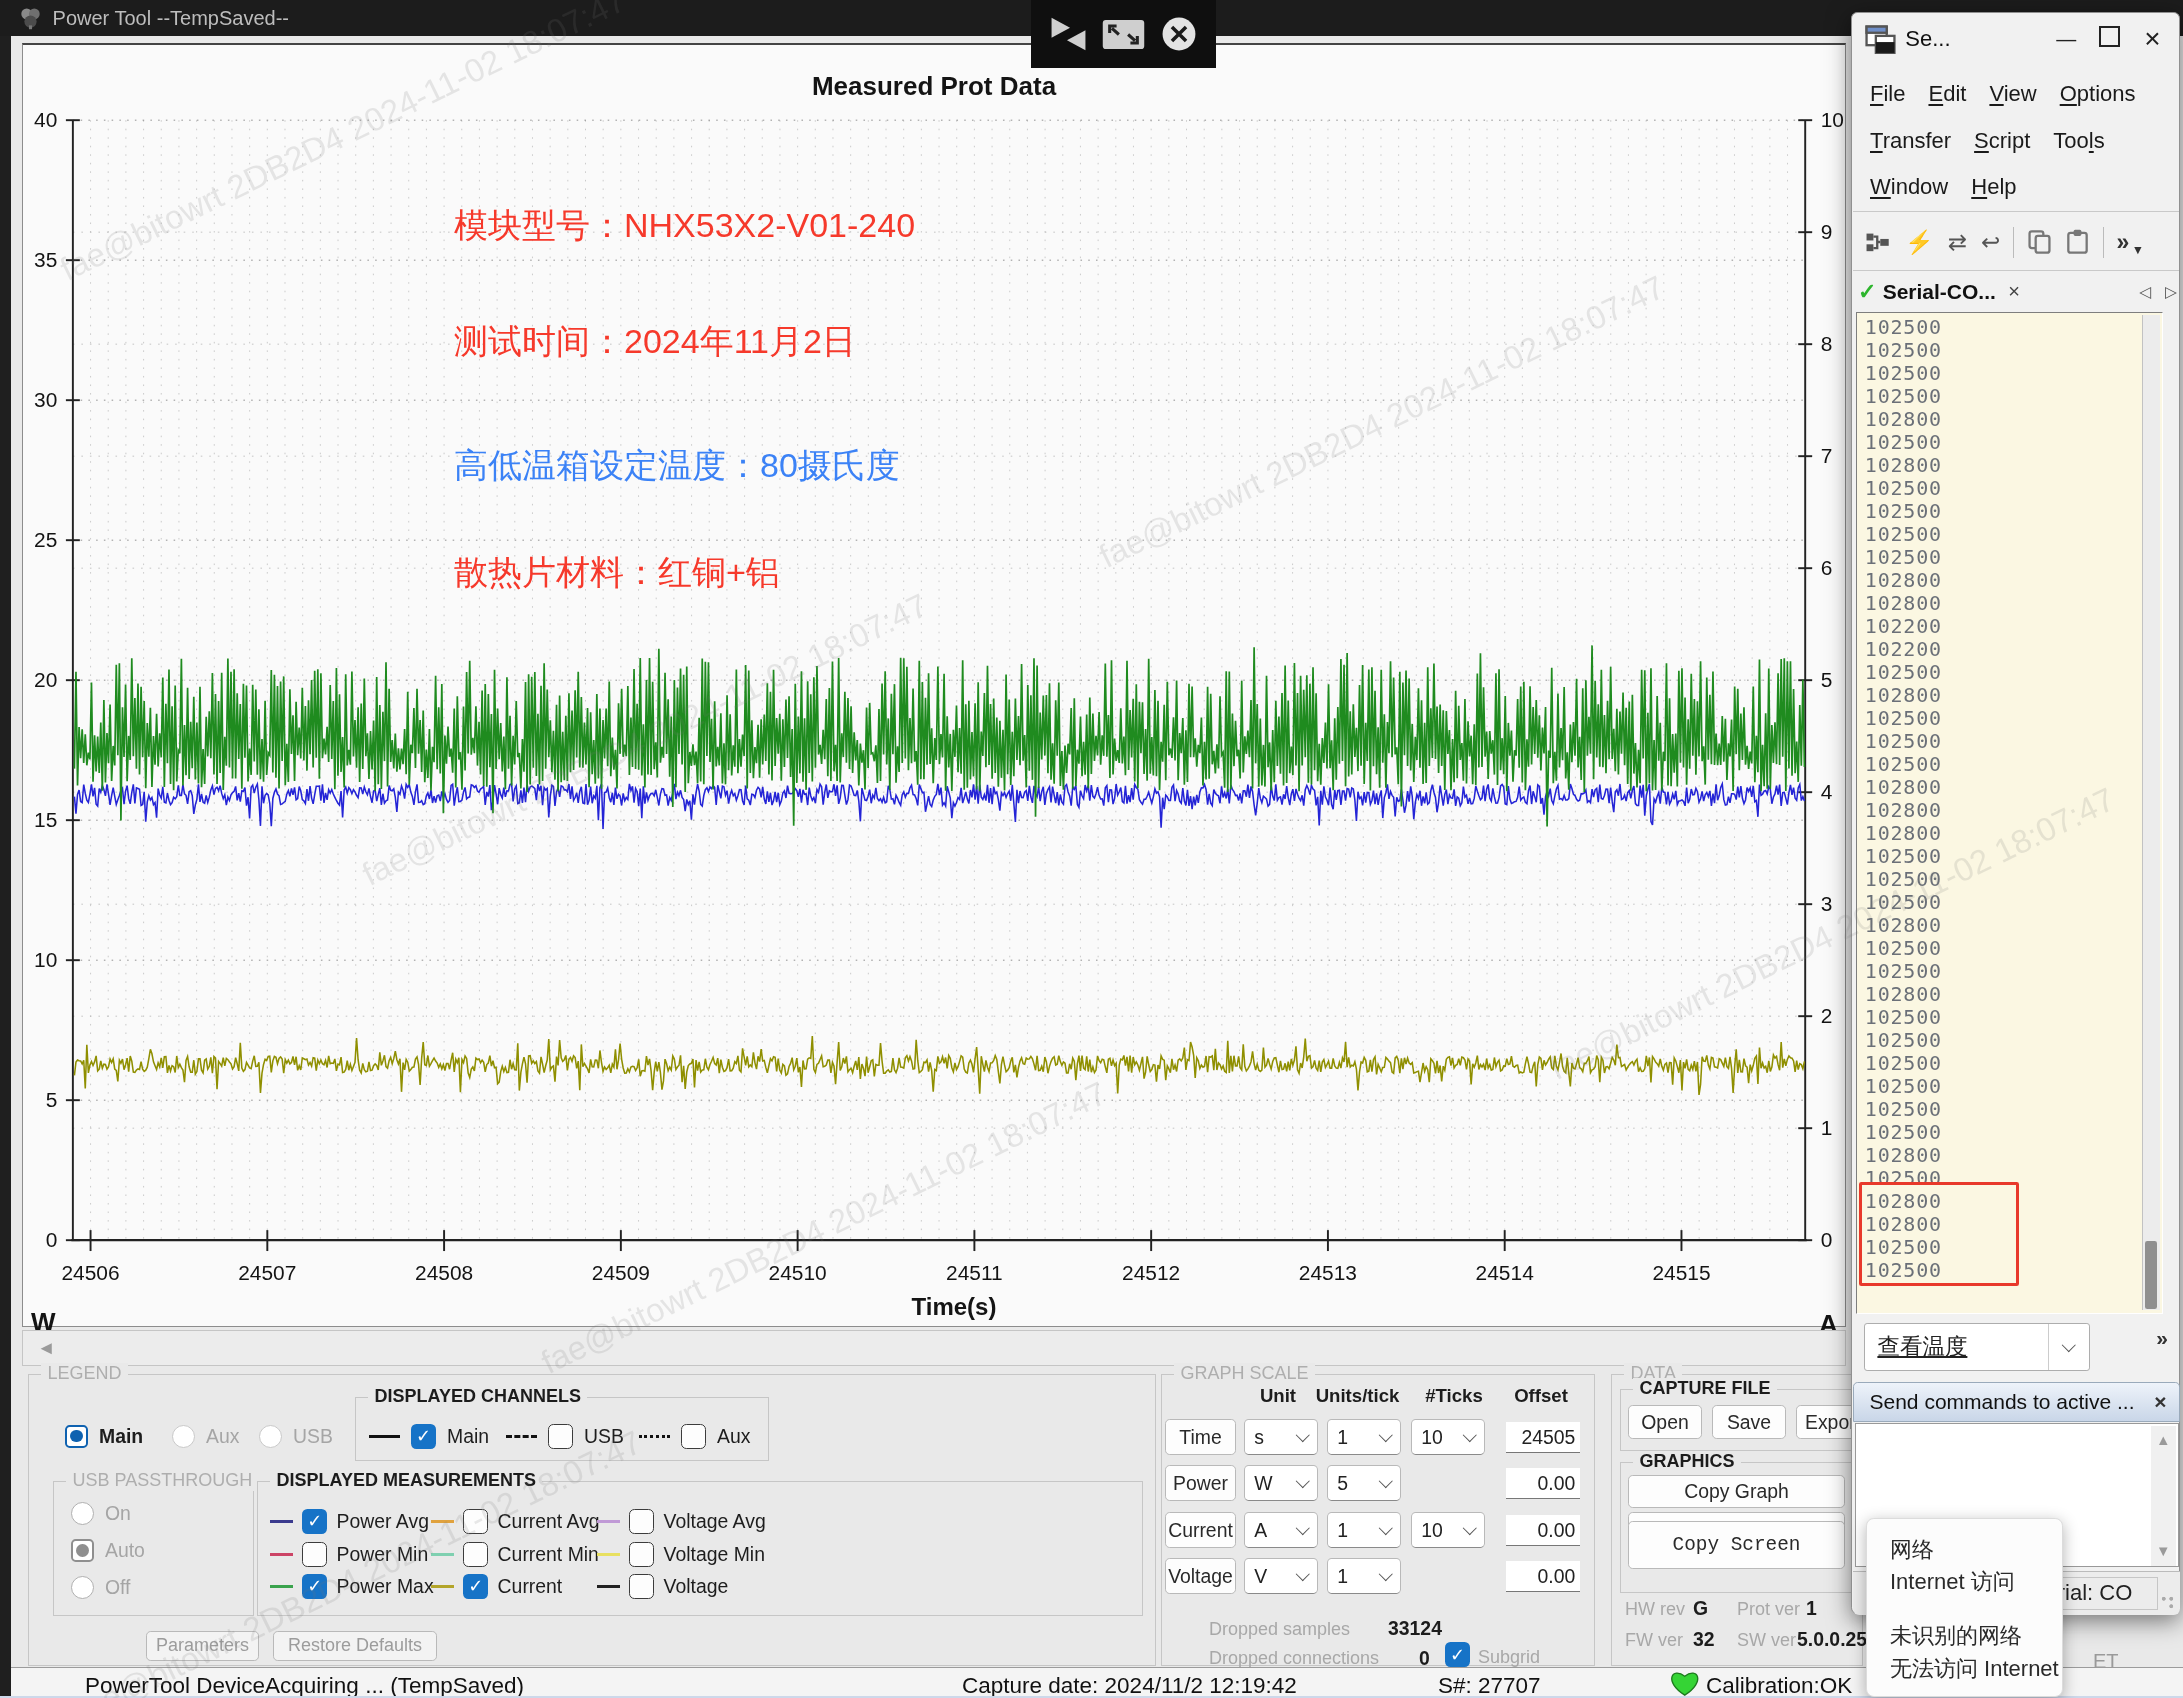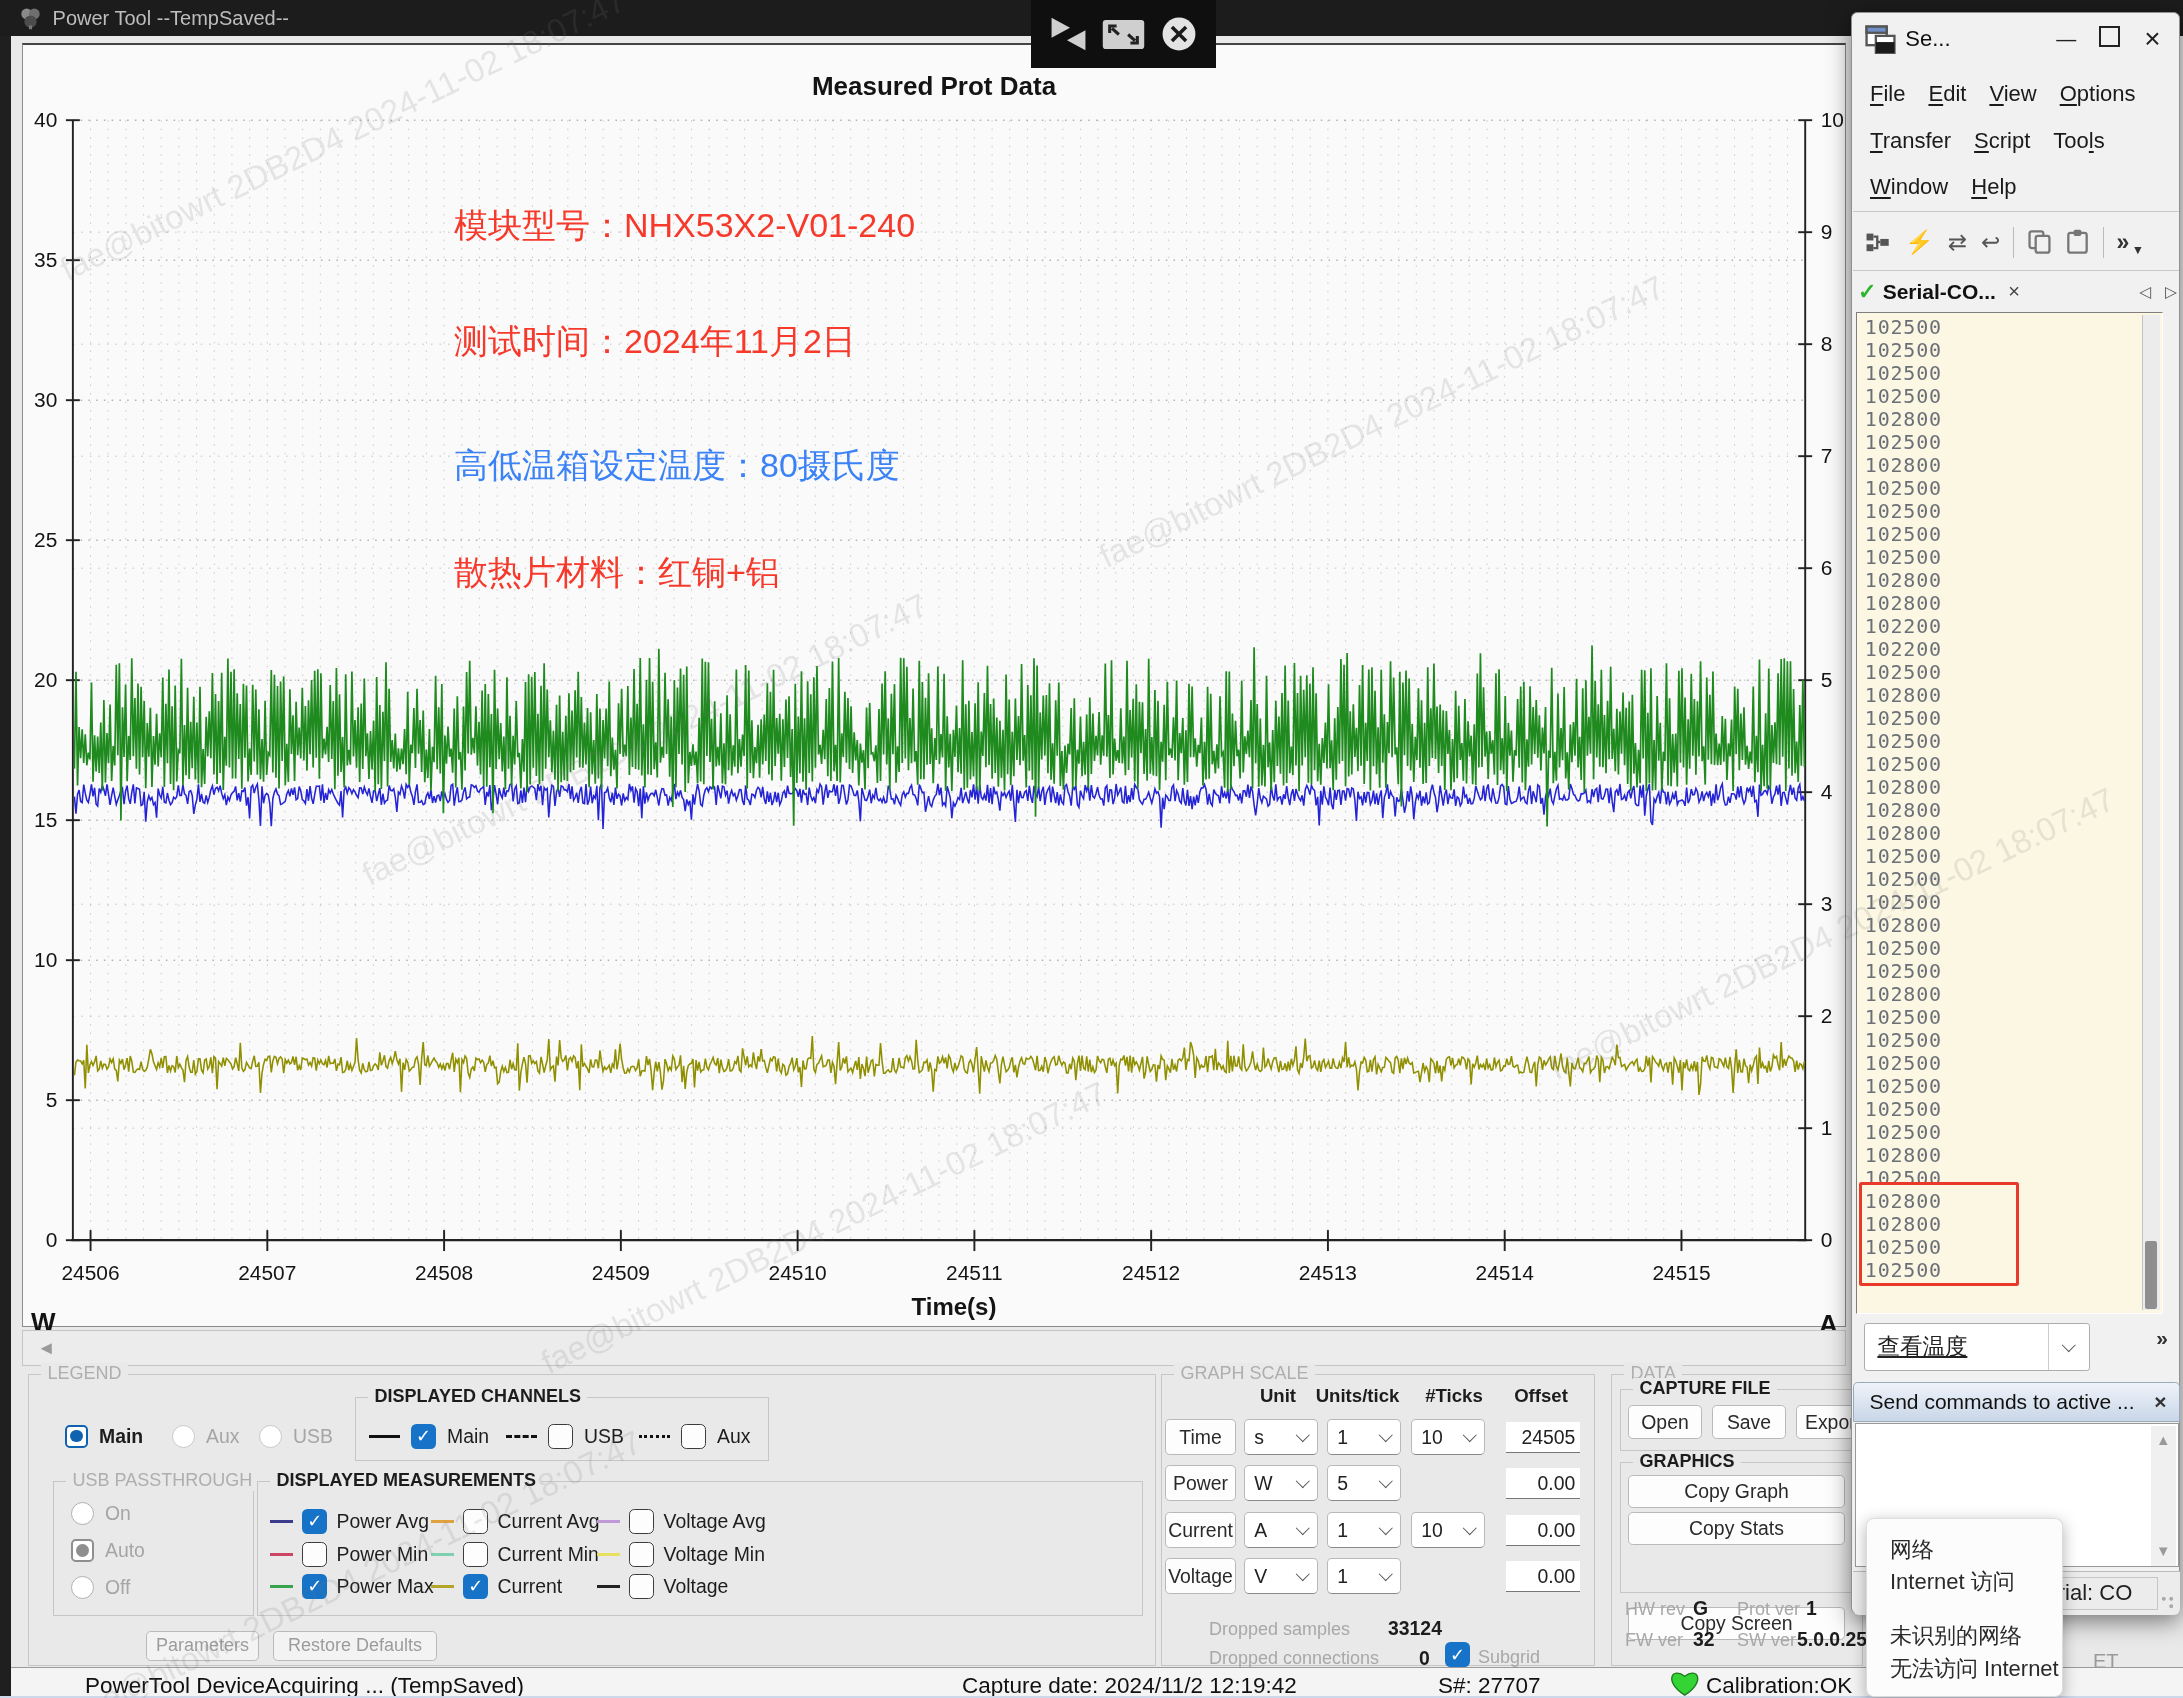--- a/index.html
+++ b/index.html
@@ -517,21 +517,21 @@
   </div>
   <div class="abs gb" style="left:1620px;top:1462px;width:233px;height:129px;">
     <span class="gb-title t-dark">GRAPHICS</span>
   </div>
   <div id="data-content">
       <div class="btn" style="position: absolute; left: 1628px; top: 1405px; width: 74px; height: 34px;">Open</div>
       <div class="btn" style="position: absolute; left: 1712px; top: 1405px; width: 74px; height: 34px;">Save</div>
       <div class="btn" style="position: absolute; left: 1796px; top: 1405px; width: 74px; height: 34px;">Export</div>
       <div class="btn" style="position: absolute; left: 1628px; top: 1475px; width: 217px; height: 33px;">Copy Graph</div>
       <div class="btn" style="position: absolute; left: 1628px; top: 1512px; width: 217px; height: 33px;">Copy Stats</div>
-      <div class="btn" style="position: absolute; left: 1628px; top: 1607px; width: 217px; height: 33px;">Copy Screen</div>
+      <div class="btn" style="position: absolute; left: 1628px; top: 1521px; width: 217px; height: 48px; font-family: Liberation Mono, monospace;">Copy Screen</div>
       <div class="vlabel" style="position: absolute; left: 1625px; top: 1599px; height: 22px;">HW rev</div>
       <div class="vvalue" style="position: absolute; left: 1693px; top: 1597px; height: 22px;">G</div>
       <div class="vlabel" style="position: absolute; left: 1737px; top: 1599px; height: 22px;">Prot ver</div>
       <div class="vvalue" style="position: absolute; left: 1806px; top: 1597px; height: 22px;">1</div>
       <div class="vlabel" style="position: absolute; left: 1625px; top: 1630px; height: 22px;">FW ver</div>
       <div class="vvalue" style="position: absolute; left: 1693px; top: 1628px; height: 22px;">32</div>
       <div class="vlabel" style="position: absolute; left: 1737px; top: 1630px; height: 22px;">SW ver</div>
       <div class="vvalue" style="position: absolute; left: 1797px; top: 1628px; height: 22px;">5.0.0.25</div>
     </div>
 

